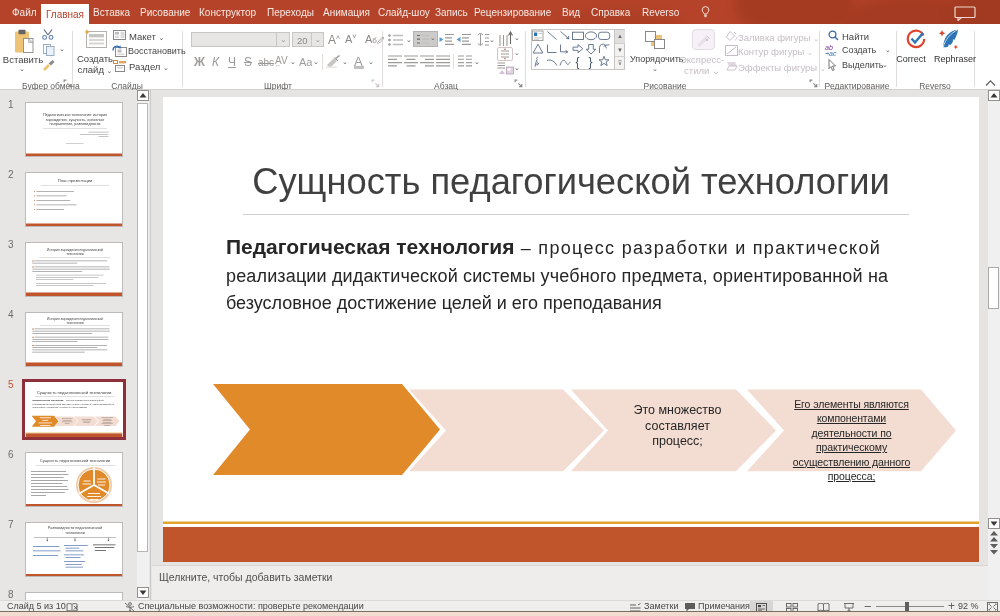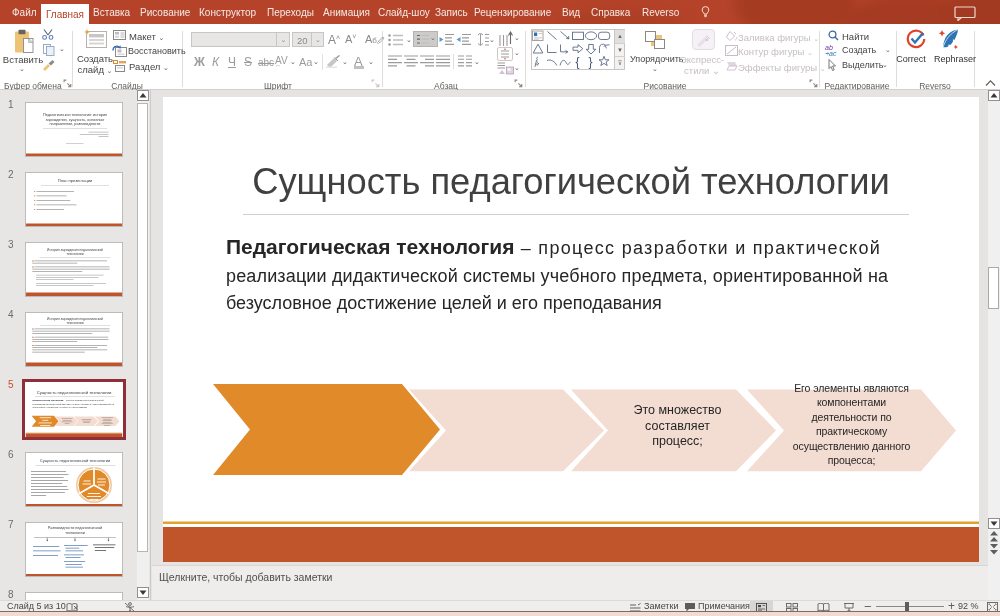--- a/index.html
+++ b/index.html
@@ -103,21 +103,21 @@
       </svg>
     <svg class="abs" style="left:43px; top:16px;" width="12" height="12" viewBox="0 0 12 12">
         <rect x="0.5" y="0.5" width="7" height="9" fill="#fff" stroke="#8FA5BE" stroke-width="0.9"></rect>
         <rect x="3.5" y="2.5" width="7.5" height="9" fill="#EAF1F9" stroke="#8FA5BE" stroke-width="0.9"></rect>
       </svg>
     <div class="abs dn" style="left:59px; top:17px;">⌄</div>
     <svg class="abs" style="left:42px; top:32px;" width="13" height="11" viewBox="0 0 13 11">
         <path d="M1 9 6 4 8 6 3 11Z" fill="#EDC375"></path>
         <path d="M6.5 3.5 10.5 0 12.5 2 9 5.5Z" fill="#8B8B8B"></path>
       </svg>
-    <div class="glabel" style="left:4px; width:52px;">Буфер обмена</div>
+    <div class="glabel" style="left:22px; width:52px;">Буфер обмена</div>
     <svg class="launcher" style="left:63px;" width="9" height="9" viewBox="0 0 9 9">
         <path d="M1 3 L1 1 L3 1 M4 4 L7 7 M7 4.5 L7 7 L4.5 7" stroke="#8A8886" stroke-width="1" fill="none"></path>
       </svg>
 
     <svg class="abs" style="left:83px; top:1px;" width="24" height="20" viewBox="0 0 24 20">
       <rect x="3.5" y="2.5" width="20" height="16" fill="#fff" stroke="#B5B2B0" stroke-width="1"></rect>
       <rect x="6" y="5" width="15" height="3.4" fill="#C8C6C4"></rect>
       <rect x="6" y="10" width="15" height="2" fill="#D8D6D4"></rect>
       <rect x="6" y="13.5" width="15" height="2" fill="#D8D6D4"></rect>
       <path d="M4 0 L4.9 2.2 L7 3 L4.9 3.8 L4 6 L3.1 3.8 L1 3 L3.1 2.2 Z" fill="#E8A33D"></path>
@@ -539,21 +539,21 @@
       <div class="abs" style="left:63px; top:136px; width:760px; font-size:18px; line-height:27.5px; color:#262626; white-space:nowrap;"><span style="font-size:21px; font-weight:bold;">Педагогическая технология</span><span style="letter-spacing:1.3px;"> – процесс разработки и практической</span><br><span style="letter-spacing:0.15px;">реализации дидактической системы учебного предмета, ориентированной на</span><br>безусловное достижение целей и его преподавания</div>
       <svg class="abs" style="left:0; top:0;" width="816" height="465" viewBox="0 0 816 465">
         <polygon points="50,287 239,287 277,332.5 239,378 50,378 87,332.5" fill="#E08A2A"></polygon>
         <polygon points="246,292.5 400,292.5 441,333.4 400,374.3 246,374.3 283,333.4" fill="#F3DCD1"></polygon>
         <polygon points="408,292.5 573,292.5 613,333.4 573,374.3 408,374.3 445,333.4" fill="#F3DCD1"></polygon>
         <polygon points="584,292.5 758,292.5 793,333.4 758,374.3 584,374.3 621,333.4" fill="#F3DCD1"></polygon>
         <rect x="0" y="424.5" width="816" height="2.5" fill="#E2A32E"></rect>
         <rect x="0" y="430" width="816" height="35" fill="#C0552B"></rect>
       </svg>
       <div class="abs" style="left:412px; top:306px; width:205px; font-size:12.5px; line-height:15.5px; color:#262626; text-align:center;">Это множество<br>составляет<br>процесс;</div>
-      <div class="abs" style="left:584px; top:284px; width:209px; font-size:10.5px; letter-spacing:-0.1px; line-height:14.4px; color:#262626; text-align:center;">Его элементы являются<br>компонентами<br>деятельности по<br>практическому<br>осуществлению данного<br>процесса;</div>
+      <div class="abs" style="left:584px; top:300px; width:209px; font-size:10.5px; letter-spacing:-0.1px; line-height:14.4px; color:#262626; text-align:center;text-decoration:underline;">Его элементы являются<br>компонентами<br>деятельности по<br>практическому<br>осуществлению данного<br>процесса;</div>
     </div>
     <div id="notes">
       <div class="abs" style="left:152px; top:475px; width:848px; height:1px; background:#D8D5D4;"></div>
       <div class="abs" style="left:152px; top:476px; width:848px; height:34px; background:#EFEDEC;"></div>
       <div class="abs" style="left:159px; top:481px; font-size:10.5px; color:#514F4D;">Щелкните, чтобы добавить заметки</div>
     </div>
     <div id="vscroll">
       <div class="abs" style="left:988px; top:0px; width:12px; height:510px; background:#F1F0F0;"></div>
       <div class="sbtn" style="left:988px; top:0px;"><svg width="10" height="9" viewBox="0 0 10 9">
             <path d="M5 2 L8.5 6.5 L1.5 6.5 Z" fill="#3B3A39"></path>
@@ -577,20 +577,21 @@
         <path d="M1 1 C3 0.2 5 0.5 6 1.5 C7 0.5 9 0.2 11 1 L11 8 C9 7.4 7 7.6 6 8.6 C5 7.6 3 7.4 1 8 Z" fill="none" stroke="#605E5C" stroke-width="0.9"></path>
         <path d="M6 1.5 V8.6" stroke="#605E5C" stroke-width="0.9"></path>
         <path d="M8 3 L11.5 6.5 M11.5 3 L8 6.5" stroke="#605E5C" stroke-width="1"></path>
       </svg>
     <div style="left:85px;margin-top:21px;">русский</div>
     <svg class="abs" style="left:124px; top:1px;" width="12" height="11" viewBox="0 0 12 11">
         <circle cx="6" cy="2" r="1.4" fill="none" stroke="#605E5C" stroke-width="0.9"></circle>
         <path d="M2 4.5 C4 5.5 8 5.5 10 4.5 M6 5.8 V8 M6 8 L4 10.8 M6 8 L8 10.8" fill="none" stroke="#605E5C" stroke-width="0.9"></path>
         <path d="M1 1 L11 10" stroke="#605E5C" stroke-width="0.9"></path>
       </svg>
+    <div style="left:138px;">Специальные возможности: проверьте рекомендации</div>
     <svg class="abs" style="left:630px; top:2px;" width="11" height="9" viewBox="0 0 11 9">
         <path d="M0 2 H6 M8 2 L10.5 0.5 M0 5 H10.5 M0 8 H10.5" stroke="#605E5C" stroke-width="1"></path>
       </svg>
     <div style="left:644px;">Заметки</div>
     <svg class="abs" style="left:684px; top:1px;" width="12" height="10" viewBox="0 0 12 10">
         <path d="M1 1 H11 V7 H5 L2.5 9.5 V7 H1 Z" fill="#5E5C5A"></path>
       </svg>
     <div style="left:698px;">Примечания</div>
     <div class="abs" style="left:750px; top:0px; width:23px; height:11px; background:#D8D6D4;"></div>
     <svg class="abs" style="left:756px; top:1.5px;" width="11" height="9" viewBox="0 0 11 9">

